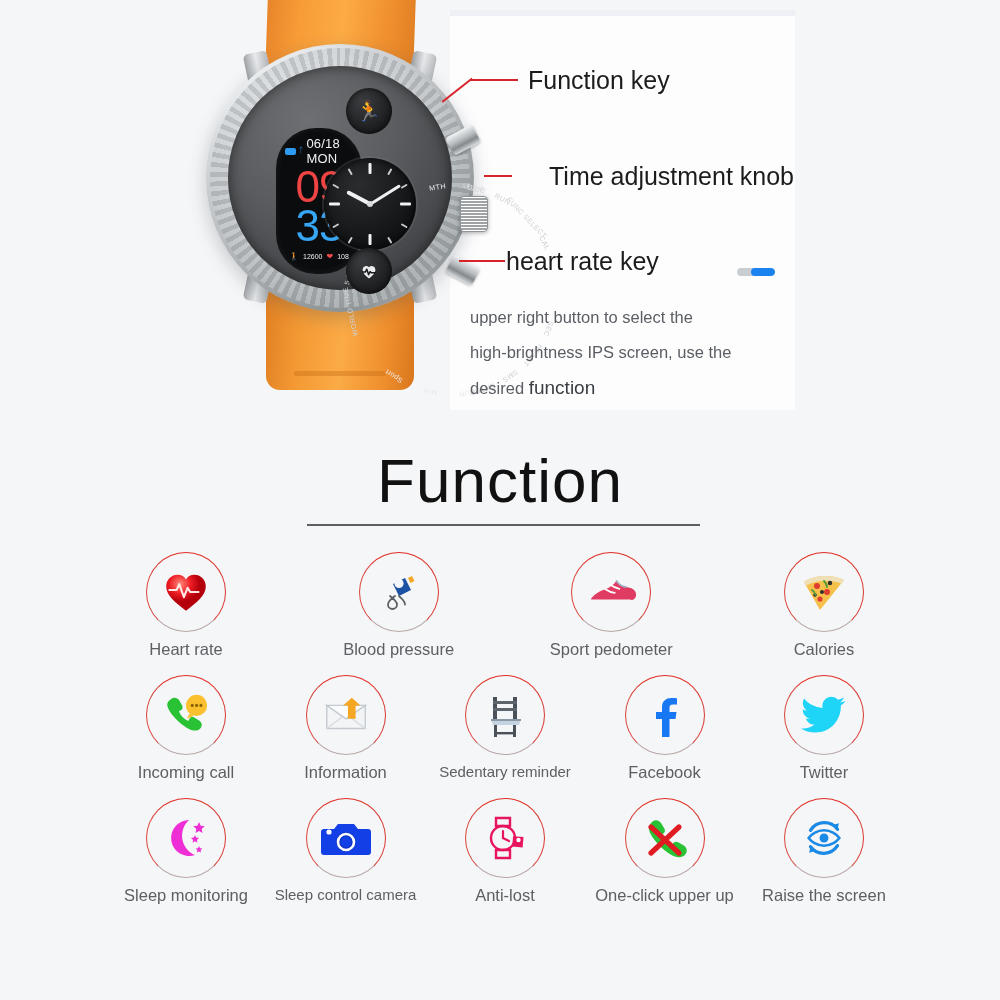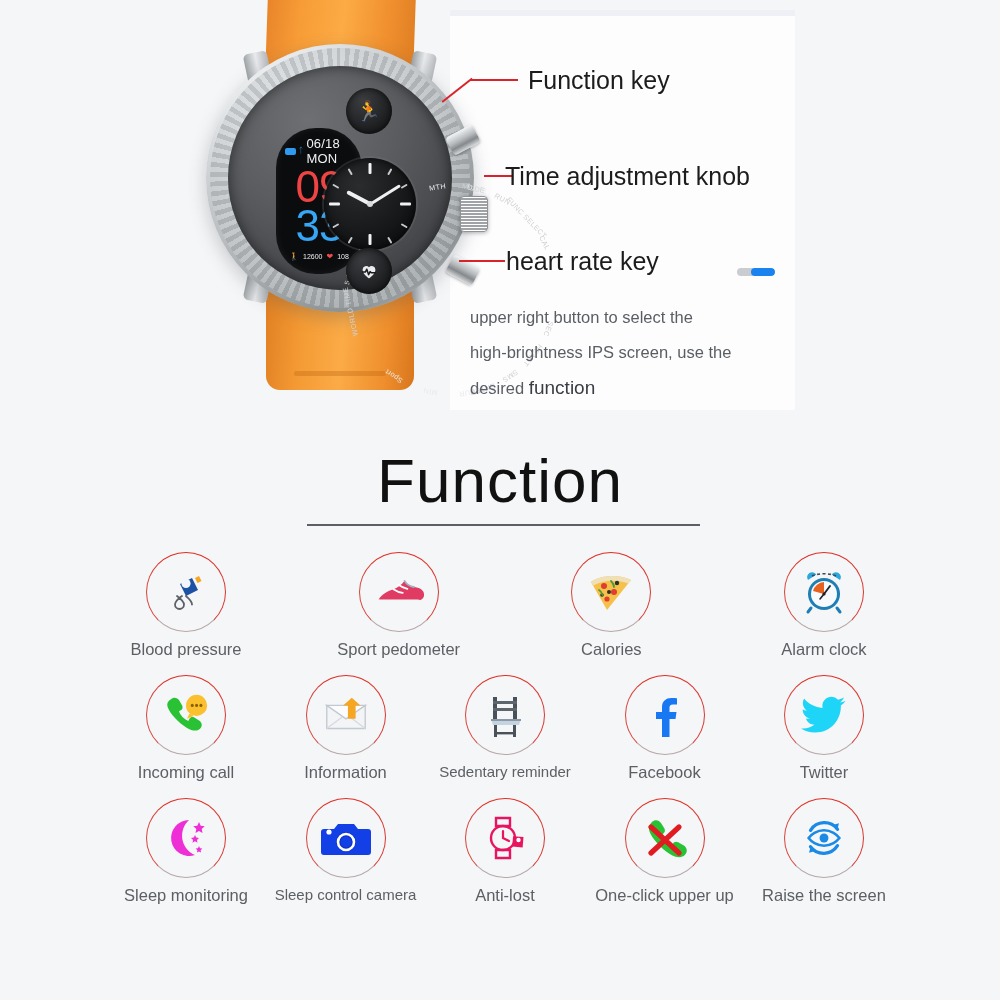--- a/index.html
+++ b/index.html
@@ -251,41 +251,59 @@
           </div>
         </div>
       </div>
     </div>
 
     <div class="lead-diag" style="left:442px;top:101px;width:38px;transform:rotate(-38deg);"></div>
     <div class="lead" style="left:470px;top:79px;width:48px;"></div>
     <div class="callout" style="left:528px;top:66px;">Function key</div>
 
     <div class="lead" style="left:484px;top:175px;width:28px;"></div>
-    <div class="callout" style="left:505px;top:162px;">Time adjustment knob</div>
+    <div class="callout" style="left:549px;top:162px;">Time adjustment knob</div>
 
     <div class="lead" style="left:459px;top:260px;width:46px;"></div>
     <div class="callout" style="left:506px;top:247px;">heart rate key</div>
 
     <div class="pill">
         <i></i>
       </div>
 
     <div class="desc">
       <div>upper right button to select the</div>
       <div>high-brightness IPS screen, use the</div>
       <div><span>desired </span><b>function</b></div>
     </div>
   </div>
 
   <div class="fn-title">Function</div>
   <div class="fn-rule"></div>
 
   <div class="grid" id="fngrid">
       <div class="row">
+        <div class="cell">
+          <div class="circ">
+            <span>
+              <svg width="50" height="50" viewBox="0 0 48 48">
+                <defs>
+                  <radialGradient id="hg" cx="35%" cy="25%">
+                    <stop offset="0" stop-color="#ff8a7a"></stop>
+                    <stop offset="55%" stop-color="#ed1c24"></stop>
+                    <stop offset="100%" stop-color="#b3000a"></stop>
+                  </radialGradient>
+                </defs>
+                <path d="M24 42C14 34 5 27.5 5 18.6 5 12.2 10 7.5 16 7.5c3.6 0 6.6 1.8 8 4.4 1.4-2.6 4.4-4.4 8-4.4 6 0 11 4.7 11 11.1C43 27.5 34 34 24 42z" fill="url(#hg)"></path>
+                <path d="M8 22h7l2.5-5.5L22 29l3.5-9 2.5 4h8" stroke="#ffe9e6" stroke-width="2" fill="none" stroke-linecap="round" stroke-linejoin="round"></path>
+              </svg>
+            </span>
+          </div>
+          <div class="cap">Heart rate</div>
+        </div>
         <div class="cell">
           <div class="circ">
             <span>
               <svg width="48" height="48" viewBox="0 0 48 48">
                 <path d="M18 16l12-6 6 12-12 6z" fill="#1c52a3"></path>
                 <circle cx="24" cy="15.5" r="4.6" fill="#f2f6fb"></circle>
                 <path d="M33 10l4-2 2.5 5-4 2z" fill="#f5a623"></path>
                 <path d="M20 28c-4 3-7 5-7 8.5 0 2.5 2 4.5 4.5 4.5S22 39 22 36.5 19 31 15 28" stroke="#5b6166" stroke-width="1.8" fill="none" stroke-linecap="round"></path>
                 <path d="M24 28c3 3 6 5 6 8.5" stroke="#5b6166" stroke-width="1.8" fill="none" stroke-linecap="round"></path>
               </svg>
@@ -317,39 +335,20 @@
                 <circle cx="22" cy="31" r="2.6" fill="#e03c2f"></circle>
                 <circle cx="32" cy="15" r="2.2" fill="#2e2e2e"></circle>
                 <circle cx="24" cy="24" r="2" fill="#2e2e2e"></circle>
                 <circle cx="17" cy="27" r="1.8" fill="#2e2e2e"></circle>
                 <path d="M26 13c2 2 3 4 3 6M14 22c2 1 3 3 3.5 5" stroke="#4f9a3d" stroke-width="1.8" fill="none" stroke-linecap="round"></path>
               </svg>
             </span>
           </div>
           <div class="cap">Calories</div>
         </div>
-        <div class="cell">
-          <div class="circ">
-            <span>
-              <svg width="50" height="50" viewBox="0 0 50 50">
-                <path d="M9 13c-1.6-2.4-1-5.4 1.4-7 2.4-1.6 5.6-.8 7 1.6z" fill="#2aa8dd"></path>
-                <path d="M41 13c1.6-2.4 1-5.4-1.4-7-2.4-1.6-5.6-.8-7 1.6z" fill="#2aa8dd"></path>
-                <circle cx="25" cy="27" r="16" fill="#1f7fb5"></circle>
-                <circle cx="25" cy="27" r="13" fill="#f7fbfd"></circle>
-                <path d="M25 27 L25 15 A12 12 0 0 0 14 24 Z" fill="#e8621f"></path>
-                <path d="M25 27l6-8" stroke="#222" stroke-width="1.8" stroke-linecap="round"></path>
-                <path d="M25 27l-4 5" stroke="#222" stroke-width="1.6" stroke-linecap="round"></path>
-                <circle cx="25" cy="27" r="1.6" fill="#222"></circle>
-                <path d="M13 9c6-3 18-3 24 0" stroke="#3b4a55" stroke-width="1.6" fill="none" stroke-dasharray="3 2.4"></path>
-                <path d="M12 41l-3 4M38 41l3 4" stroke="#1f7fb5" stroke-width="3" stroke-linecap="round"></path>
-              </svg>
-            </span>
-          </div>
-          <div class="cap">Alarm clock</div>
-        </div>
       </div>
       <div class="row">
         <div class="cell">
           <div class="circ">
             <span>
               <svg width="50" height="46" viewBox="0 0 52 46">
                 <path d="M10 7c3-3 7-2 9 1l3 5c1 2 .4 4-1.4 5l-2 1.2c1.6 4.6 5.2 8.2 9.8 10l1.2-2.2c1-1.8 3-2.4 5-1.4l5 3c3 1.8 4 5.8 1 8.6-3 3-8 2.6-14-1C18 31 9 21 7 15c-1-3.4-.4-5.6 3-8z" fill="#28c234"></path>
                 <circle cx="37" cy="13" r="11" fill="#fbc02d"></circle>
                 <path d="M30 21l-3 6 7-3z" fill="#fbc02d"></path>
                 <circle cx="32.5" cy="13" r="1.6" fill="#8a6100"></circle>

